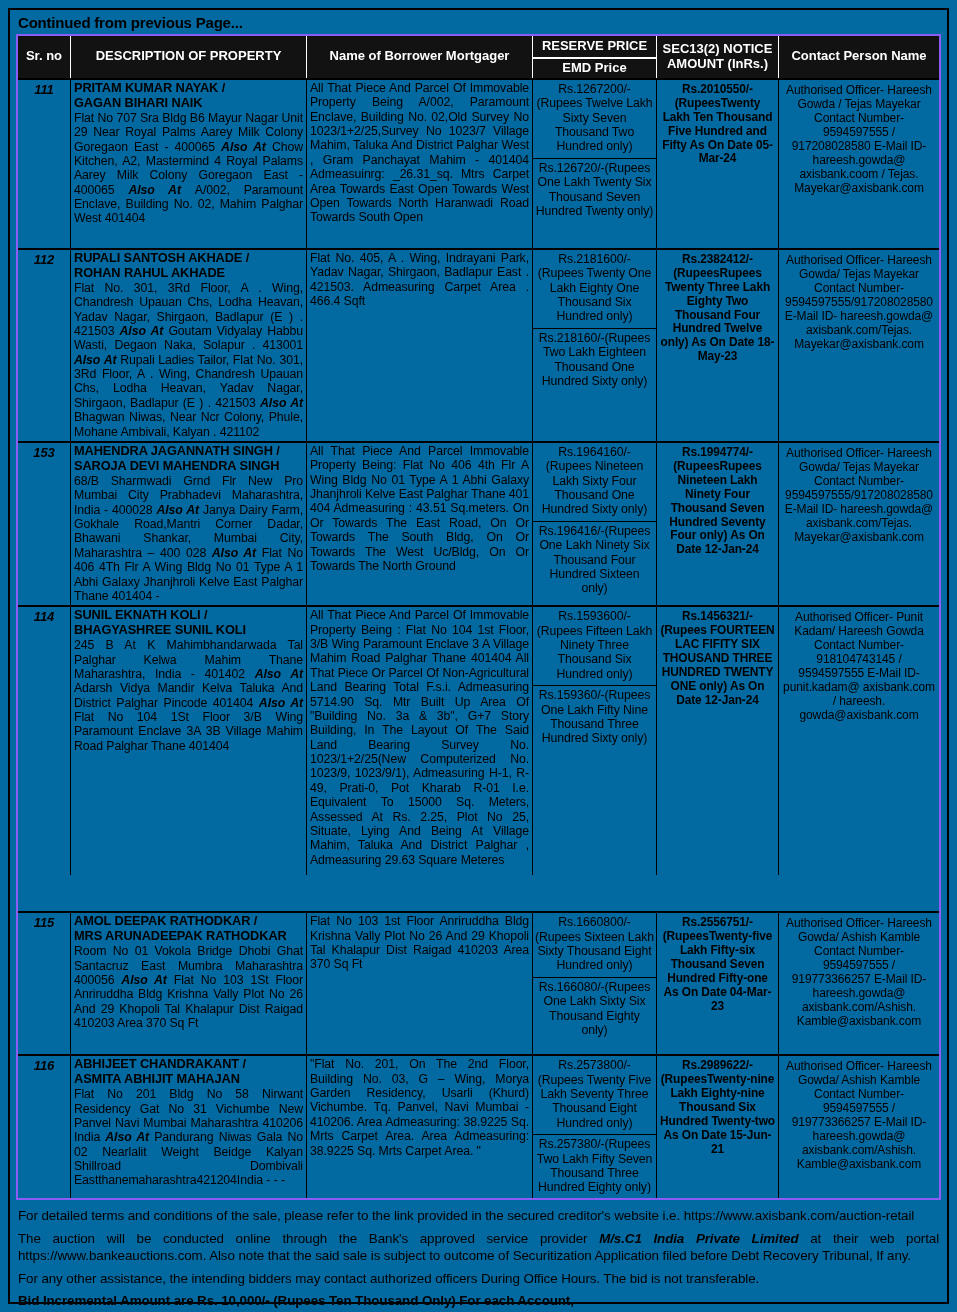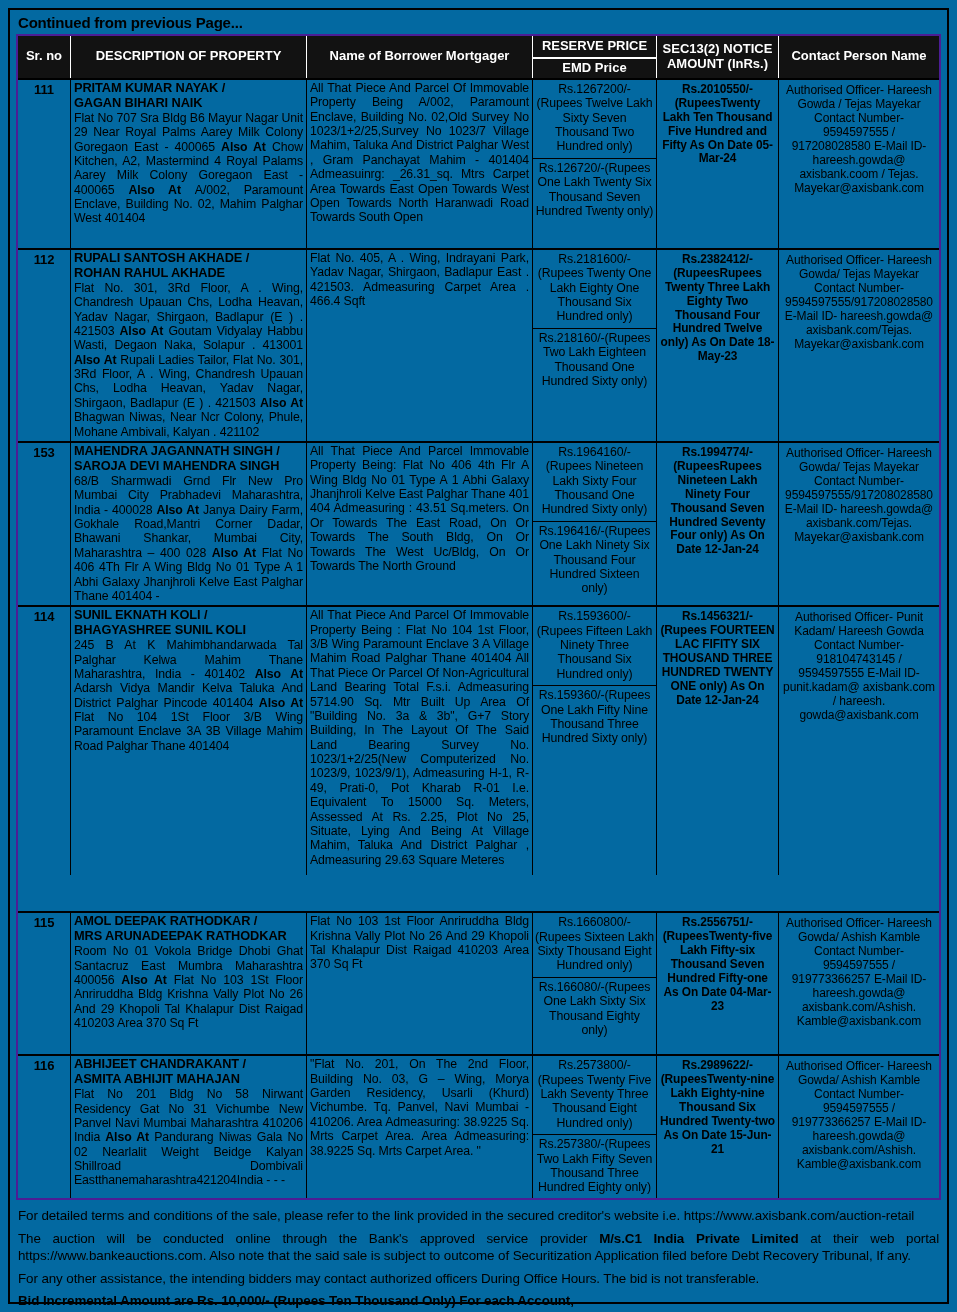--- a/index.html
+++ b/index.html
@@ -1,39 +1,39 @@
 <!DOCTYPE html>
 <html><head>
 <meta charset="utf-8">
 <style>
   html,body{margin:0;padding:0;background:#e8e8e8;}
   .sheet{position:relative;width:957px;height:1312px;background:#0369a1;
     font-family:"Liberation Sans","DejaVu Sans",sans-serif;color:#000;overflow:hidden;}
   .frame{position:absolute;left:8px;top:8px;right:8px;bottom:8px;border:2px solid #000;
     padding:3px 6px 4px 6px;box-sizing:border-box;}
   .continued{font-weight:bold;font-size:15px;padding:1px 2px 3px 2px;letter-spacing:-0.2px;}
-  .tbl{border:2px solid #4c1d95;}
+  .tbl{border:2px solid #8b5cf6;}
   .grid-row{display:grid;grid-template-columns:52px 236px 226px 124px 122px 1fr;}
   
   .thead{background:#121212;color:#fff;font-weight:bold;}
   .th{border-left:1px solid #fff;text-align:center;font-size:13px;padding:3px 2px;line-height:1.15;
     display:flex;align-items:center;justify-content:center;}
   .th:first-child{border-left:none;}
   .th-split{display:flex;flex-direction:column;align-items:stretch;padding:0;}
   .th-split .top{flex:1;display:flex;align-items:center;justify-content:center;padding:3px 2px;
     border-bottom:2px solid #fff;}
   .th-split .bot{display:flex;align-items:center;justify-content:center;padding:2px;}
   
   .trow{border-top:2px solid #000;font-size:12.3px;line-height:1.17;letter-spacing:-0.1px;}
   .td{border-left:1.5px solid #000;padding:1px 3px 2px 3px;box-sizing:border-box;}
-  .td:first-child{border-left:none;}
+  .td:first-child{border-left:none;font-style:italic;}
   .td-sr{font-weight:bold;text-align:center;font-size:13px;padding-top:2px;}
   .td-name{text-align:justify;}
   .names{font-weight:bold;font-size:12.8px;}
-  .b{font-weight:bold;}
+  .b{font-weight:bold;font-style:italic;}
   .td-desc{text-align:justify;}
   .td-price{padding:0;display:flex;flex-direction:column;text-align:center;}
   .reserve-part{padding:2px 2px 4px 2px;border-bottom:1.5px solid #000;}
   .emd-part{padding:2px;flex:1;}
   .td-notice{font-weight:bold;text-align:center;font-size:11.9px;padding-top:3px;}
   .td-contact{font-weight:normal;text-align:center;font-size:12px;padding-top:3px;}
   .trow:nth-child(1){min-height:168px;}
   .trow:nth-child(2){min-height:181px;}
   .trow:nth-child(3){min-height:155px;}
   .trow:nth-child(4){min-height:268px;}

